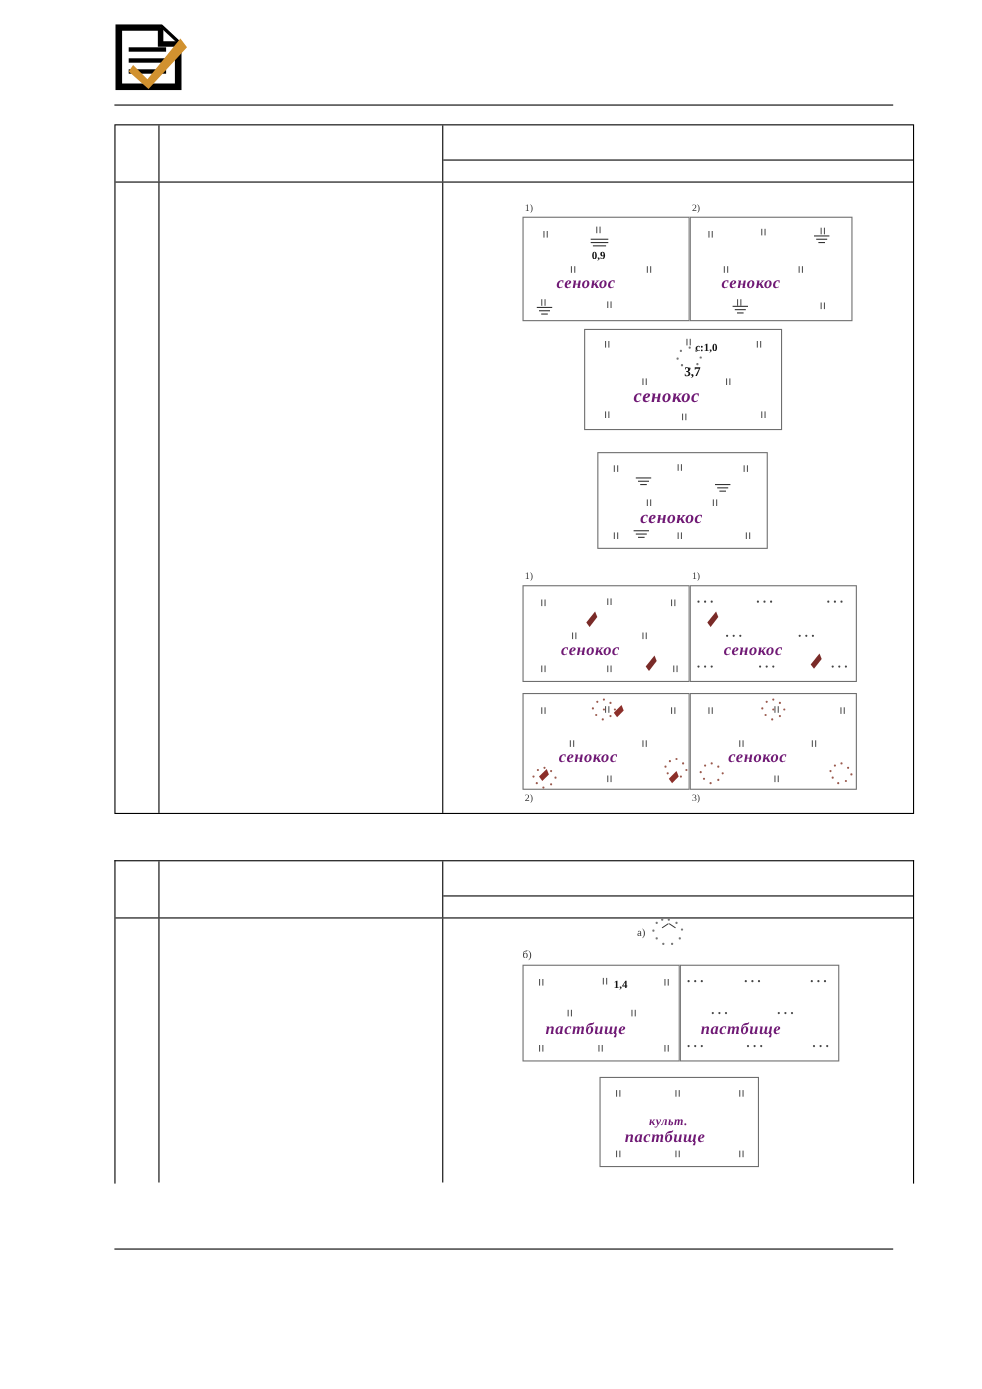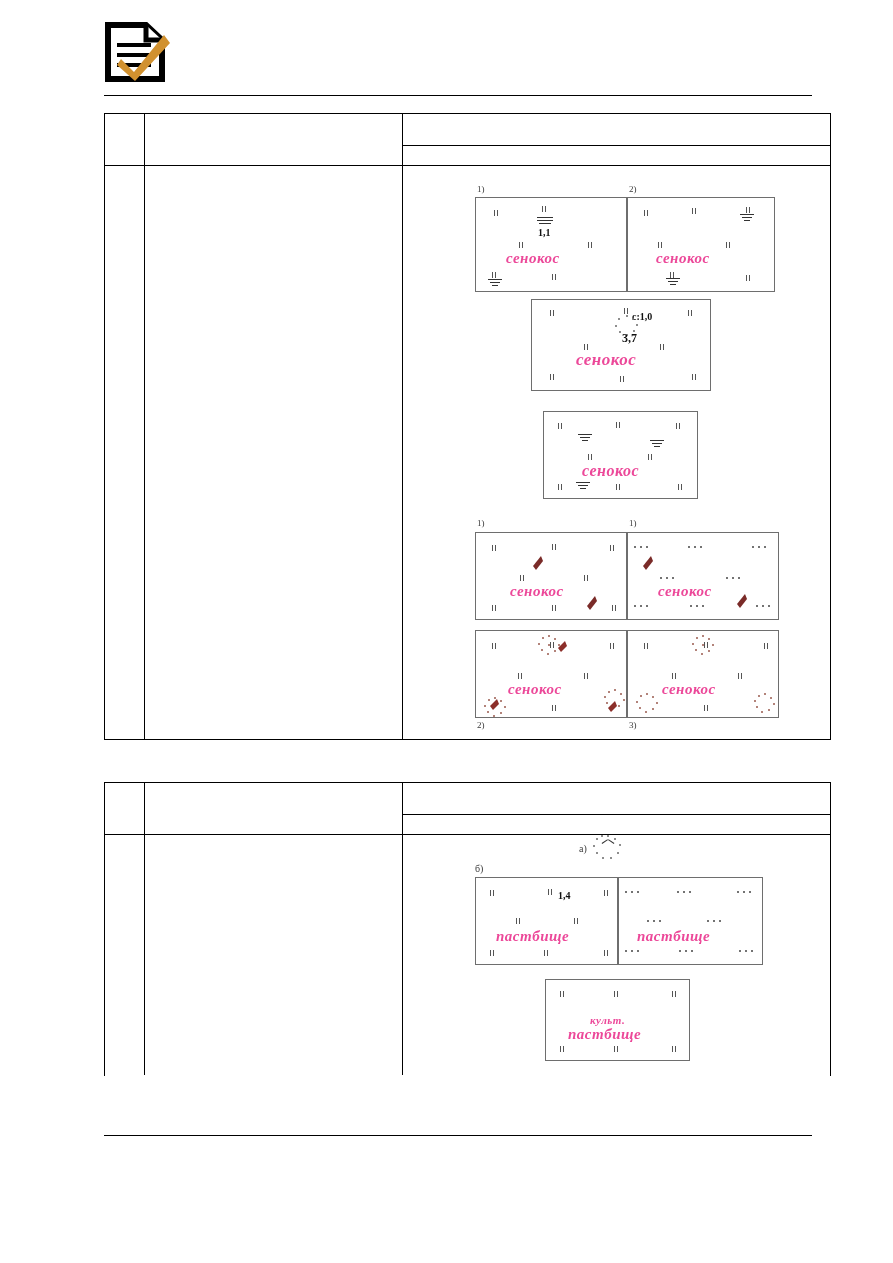--- a/index.html
+++ b/index.html
@@ -52,21 +52,21 @@
   .panel-label{
     position:absolute;
     font-family:"Liberation Serif", serif;
     font-size:9px;color:#3a3a3a;
   }
   .lbl-txt{
     position:absolute;
     font-family:"Liberation Serif", serif;
     font-style:italic;
     font-weight:700;
-    color:#ec4899;
+    color:#701a75;
     white-space:nowrap;
     letter-spacing:.5px;
   }
   .t-senokos{font-size:15px;}
   .t-pastbishe{font-size:15px;}
   .t-kult{font-size:11px;}
   .num{
     position:absolute;
     font-family:"Liberation Serif", serif;
     font-size:10px;font-weight:700;color:#111;white-space:nowrap;
@@ -159,21 +159,21 @@
           <div class="panel-label" style="left:158px;top:0px;">2)</div>
 
           <div class="panel" style="left:4px;top:13px;width:152px;height:95px;">
             <span class="gr" style="left:18px;top:12px;"></span>
             <span class="gr" style="left:66px;top:8px;"></span>
             <span class="frac" style="left:60px;top:17px;">
                 <i></i>
                 <i></i>
                 <i></i>
               </span>
-            <span class="num" style="left:62px;top:29px;">1,1</span>
+            <span class="num" style="left:62px;top:29px;">0,9</span>
             <span class="gr" style="left:43px;top:44px;"></span>
             <span class="gr" style="left:112px;top:44px;"></span>
             <span class="lbl-txt t-senokos" style="left:30px;top:52px;">сенокос</span>
             <span class="gr" style="left:16px;top:74px;"></span>
             <span class="gr" style="left:76px;top:76px;"></span>
             <span class="marsh" style="left:12px;top:81px;">
                 <i></i>
                 <i></i>
                 <i></i>
               </span>

